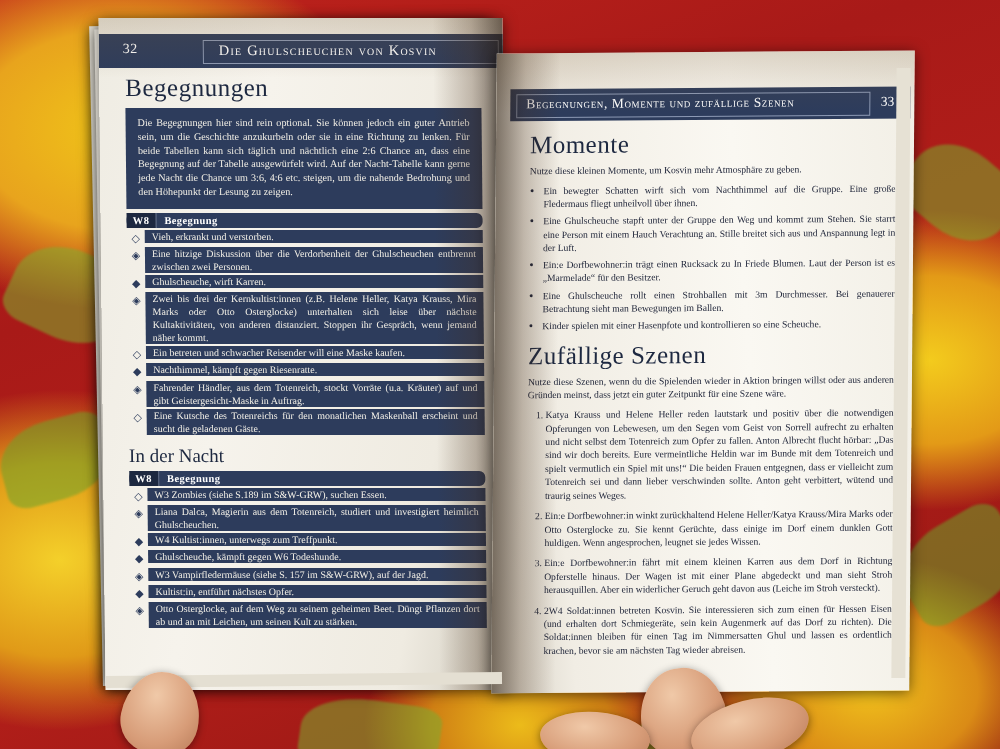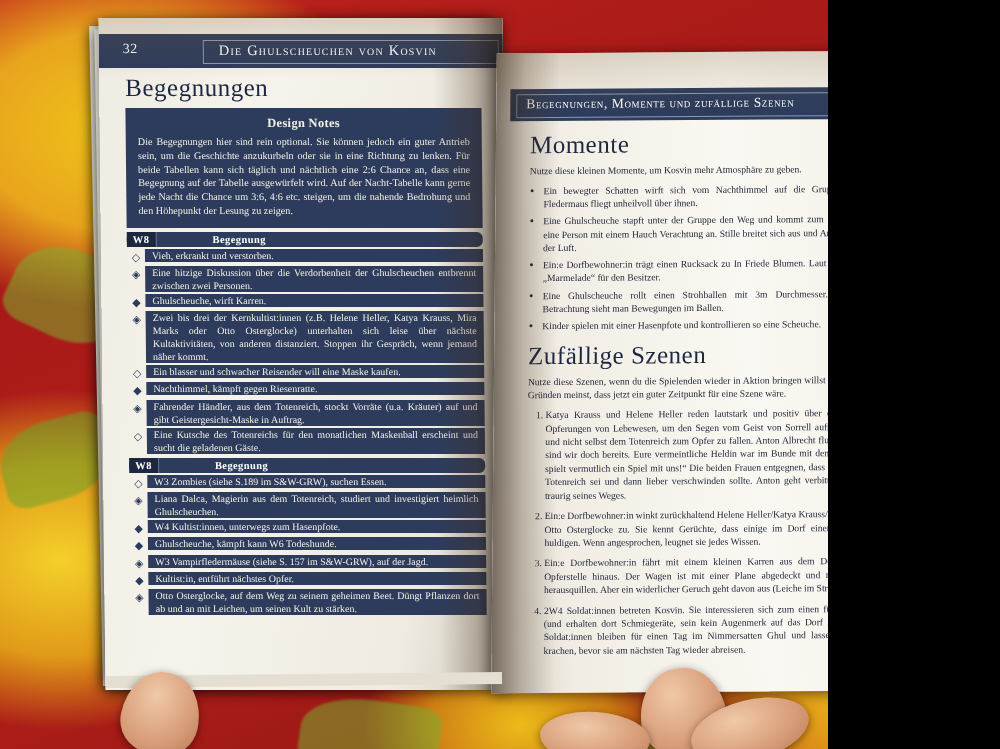--- a/index.html
+++ b/index.html
@@ -1,17 +1,17 @@
 <!DOCTYPE html>
 <html><head>
 <meta charset="utf-8">
 <style>
   html,body{margin:0;padding:0;background:#000;}
   body{width:1000px;height:749px;overflow:hidden;font-family:"Liberation Serif",serif;}
-  #scene{position:relative;width:828px;height:749px;overflow:hidden;
+  #scene{position:relative;width:1000px;height:749px;overflow:hidden;
     background:
       radial-gradient(ellipse 360px 250px at 120px 130px, #f0c419 0%, #e8a41d 40%, rgba(200,40,30,0) 72%),
       radial-gradient(ellipse 300px 230px at 60px 560px, #f4d02a 0%, #e09a18 42%, rgba(190,35,28,0) 74%),
       radial-gradient(ellipse 280px 200px at 930px 360px, #f3cb1d 0%, #e39a17 42%, rgba(190,35,28,0) 75%),
       radial-gradient(ellipse 240px 170px at 870px 690px, #f0c01c 0%, #da8b16 45%, rgba(185,32,26,0) 78%),
       radial-gradient(ellipse 200px 150px at 520px 725px, #ecbb1a 0%, #cf7f14 45%, rgba(185,32,26,0) 78%),
       linear-gradient(160deg,#c0231c 0%, #a81a18 30%, #b41f1a 60%, #8e1512 100%);
   }
   .leafy{position:absolute;border-radius:50% 20% 50% 20%;opacity:.55;filter:blur(1px);}
   
@@ -36,21 +36,21 @@
   #rHdr .folio{position:absolute;right:16px;top:7px;font-size:13.5px;}
   #rHdr .rule{position:absolute;left:6px;right:40px;top:5px;height:22px;border:1px solid #8d9ab5;}
   .pgbody{position:absolute;left:26px;right:22px;}
   h1.sec{font-family:"Liberation Serif",serif;font-size:25px;color:#1d2840;margin:0 0 6px 0;font-weight:400;letter-spacing:.5px;}
   h2.sub{font-family:"Liberation Serif",serif;font-size:19px;color:#1d2840;margin:10px 0 4px 0;font-weight:400;}
   .note{background:#2d3c5c;color:#f2efe6;padding:8px 12px 10px;}
   .note .nt{text-align:center;font-weight:bold;font-size:12.5px;margin-bottom:4px;letter-spacing:.3px;}
   .note p{margin:0;font-size:10.2px;line-height:1.35;text-align:justify;}
   .tblhdr{background:#2d3c5c;color:#fff;display:flex;font-size:10.5px;margin-top:4px;border-radius:6px;}
   .tblhdr .d{background:#1d2840;padding:2px 6px;font-weight:bold;letter-spacing:.5px;border-right:1px solid #6d7a95;}
-  .tblhdr .l{padding:2px 8px;font-weight:bold;letter-spacing:.4px;margin-left:48px;}
+  .tblhdr .l{padding:2px 8px;font-weight:bold;letter-spacing:.4px;}
   .row{display:flex;align-items:flex-start;margin-top:2px;font-size:10px;line-height:1.3;}
   .row .dice{flex:0 0 18px;text-align:center;color:#2d3c5c;font-size:11px;padding-top:1px;}
   .row .txt{background:#2d3c5c;color:#f4f1e8;padding:0 7px;flex:1;text-align:justify;}
   
   .rp p.lead{font-size:9.6px;line-height:1.35;text-align:justify;margin:4px 0 6px;color:#20263a;}
   .rp ul{margin:0 0 6px 0;padding-left:14px;}
   .rp ul li{font-size:9.6px;line-height:1.38;text-align:justify;margin-bottom:4px;color:#20263a;}
   .rp ol{margin:0;padding-left:18px;}
   .rp ol li{font-size:9.6px;line-height:1.4;text-align:justify;margin-bottom:7px;color:#20263a;}
   
@@ -86,21 +86,20 @@
         <div class="hdrbar" id="lHdr">
           <div class="folio">32</div>
           <div class="rule"></div>
           <div class="htxt">Die Ghulscheuchen von Kosvin</div>
         </div>
 
         <div class="pgbody" style="top:56px;">
           <h1 class="sec">Begegnungen</h1>
 
           <div class="note">
-            <div class="nt">Design Notes</div>
             <p>Die Begegnungen hier sind rein optional. Sie können jedoch ein guter Antrieb sein, um die Geschichte anzukurbeln oder sie in eine Richtung zu lenken. Für beide Tabellen kann sich täglich und nächtlich eine 2:6 Chance an, dass eine Begegnung auf der Tabelle ausgewürfelt wird. Auf der Nacht-Tabelle kann gerne jede Nacht die Chance um 3:6, 4:6 etc. steigen, um die nahende Bedrohung und den Höhepunkt der Lesung zu zeigen.</p>
           </div>
 
           <div class="tblhdr">
             <div class="d">W8</div>
             <div class="l">Begegnung</div>
           </div>
           <div id="dayRows">
               <div class="row">
                 <div class="dice">◇</div>
@@ -113,56 +112,57 @@
               <div class="row">
                 <div class="dice">◆</div>
                 <div class="txt">Ghulscheuche, wirft Karren.</div>
               </div>
               <div class="row">
                 <div class="dice">◈</div>
                 <div class="txt">Zwei bis drei der Kernkultist:innen (z.B. Helene Heller, Katya Krauss, Mira Marks oder Otto Osterglocke) unterhalten sich leise über nächste Kultaktivitäten, von anderen distanziert. Stoppen ihr Gespräch, wenn jemand näher kommt.</div>
               </div>
               <div class="row">
                 <div class="dice">◇</div>
-                <div class="txt">Ein blasser und schwacher Reisender will eine Maske kaufen.</div>
+                <div class="txt">Ein betreten und schwacher Reisender will eine Maske kaufen.</div>
               </div>
               <div class="row">
                 <div class="dice">◆</div>
                 <div class="txt">Nachthimmel, kämpft gegen Riesenratte.</div>
               </div>
               <div class="row">
                 <div class="dice">◈</div>
                 <div class="txt">Fahrender Händler, aus dem Totenreich, stockt Vorräte (u.a. Kräuter) auf und gibt Geistergesicht-Maske in Auftrag.</div>
               </div>
               <div class="row">
                 <div class="dice">◇</div>
                 <div class="txt">Eine Kutsche des Totenreichs für den monatlichen Maskenball erscheint und sucht die geladenen Gäste.</div>
               </div>
             </div>
 
+          <h2 class="sub">In der Nacht</h2>
           <div class="tblhdr">
             <div class="d">W8</div>
             <div class="l">Begegnung</div>
           </div>
           <div id="nightRows">
               <div class="row">
                 <div class="dice">◇</div>
                 <div class="txt">W3 Zombies (siehe S.189 im S&amp;W-GRW), suchen Essen.</div>
               </div>
               <div class="row">
                 <div class="dice">◈</div>
                 <div class="txt">Liana Dalca, Magierin aus dem Totenreich, studiert und investigiert heimlich Ghulscheuchen.</div>
               </div>
               <div class="row">
                 <div class="dice">◆</div>
-                <div class="txt">W4 Kultist:innen, unterwegs zum Hasenpfote.</div>
-              </div>
-              <div class="row">
-                <div class="dice">◆</div>
-                <div class="txt">Ghulscheuche, kämpft kann W6 Todeshunde.</div>
+                <div class="txt">W4 Kultist:innen, unterwegs zum Treffpunkt.</div>
+              </div>
+              <div class="row">
+                <div class="dice">◆</div>
+                <div class="txt">Ghulscheuche, kämpft gegen W6 Todeshunde.</div>
               </div>
               <div class="row">
                 <div class="dice">◈</div>
                 <div class="txt">W3 Vampirfledermäuse (siehe S. 157 im S&amp;W-GRW), auf der Jagd.</div>
               </div>
               <div class="row">
                 <div class="dice">◆</div>
                 <div class="txt">Kultist:in, entführt nächstes Opfer.</div>
               </div>
               <div class="row">

